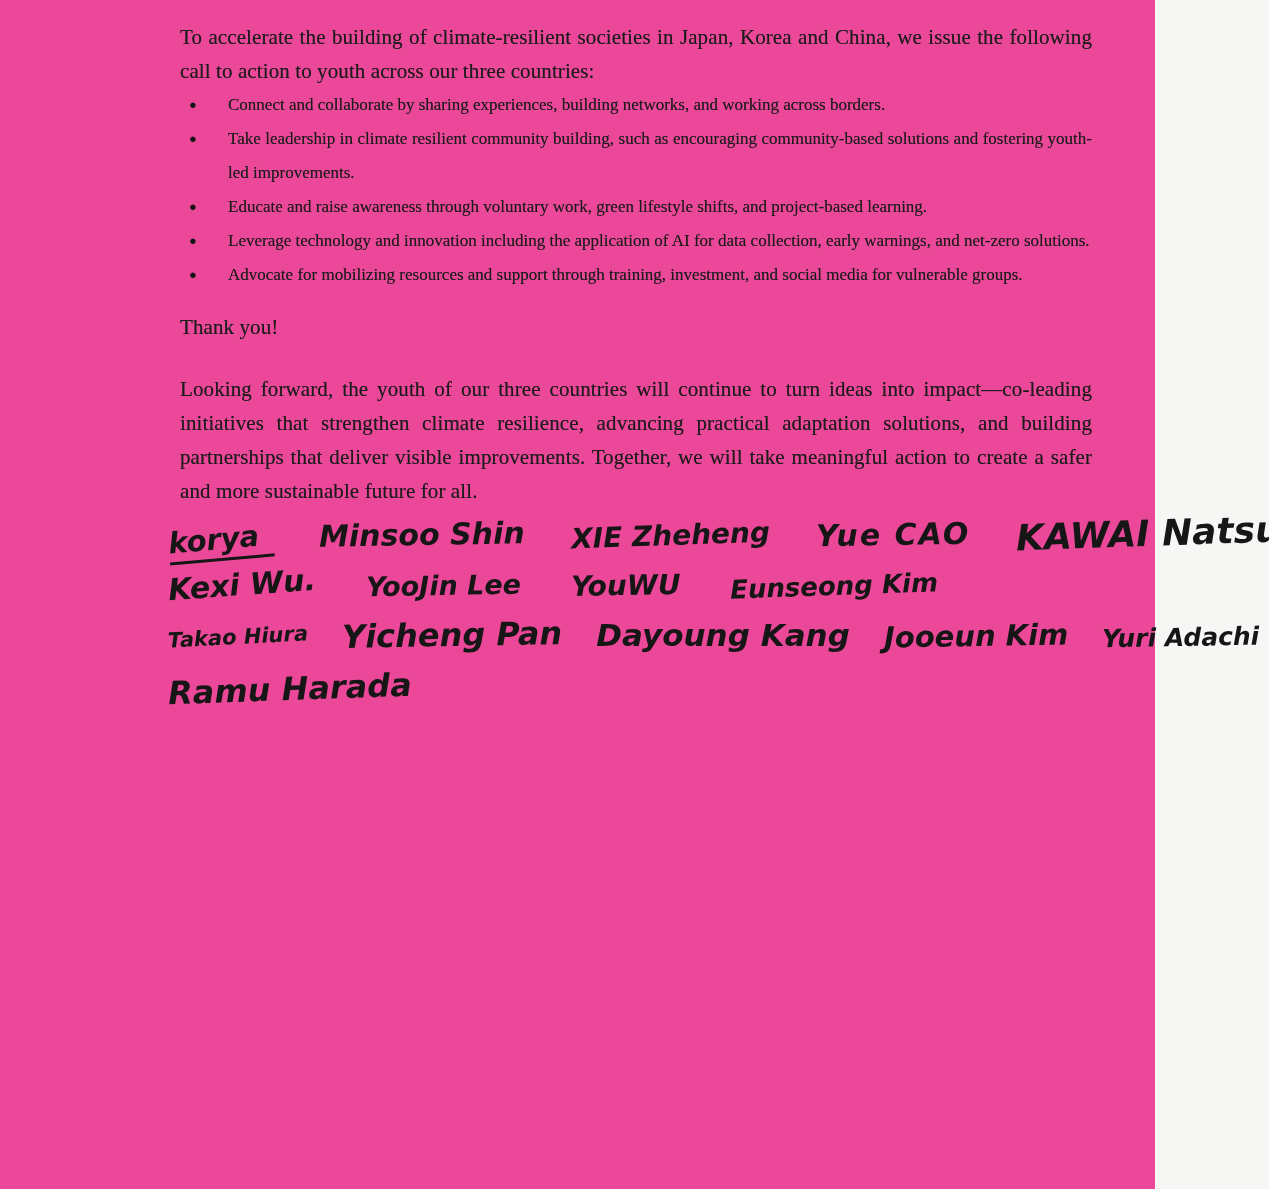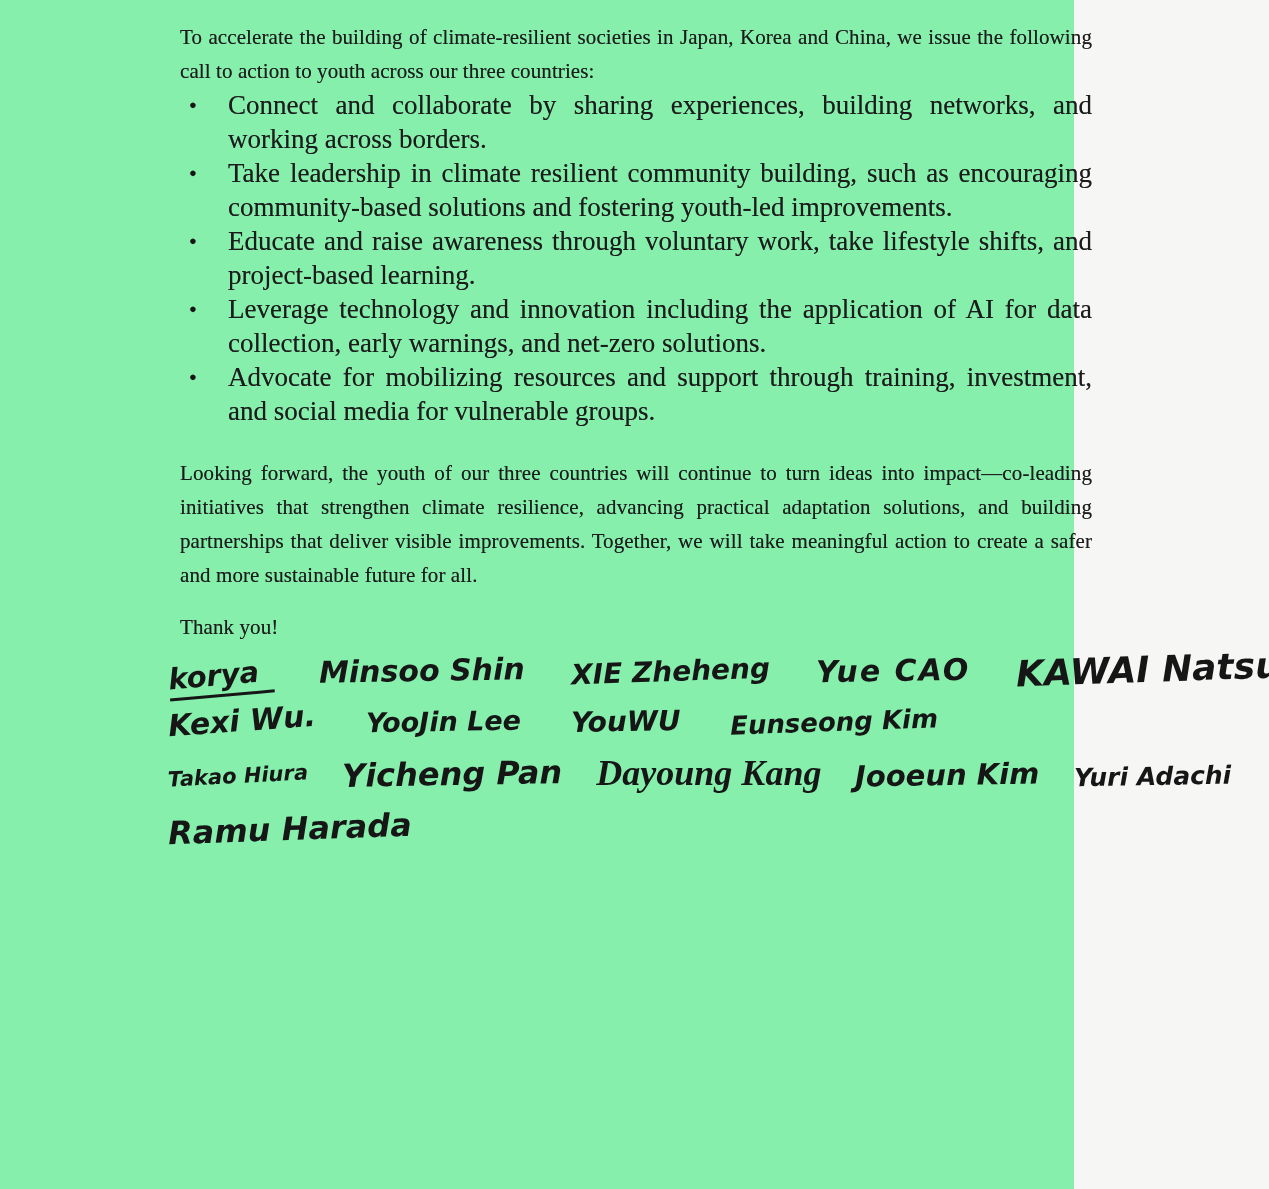--- a/index.html
+++ b/index.html
@@ -4,22 +4,22 @@
 <style>
   html, body { margin: 0; padding: 0; }
   body {
     width: 1269px; height: 1189px;
     background: #f6f6f5;
     font-family: "Liberation Serif", serif;
     overflow: hidden;
   }
   .page {
     position: relative;
-    width: 1074px; height: 1189px;
-    background: #86efac;
+    width: 1155px; height: 1189px;
+    background: #ec4899;
     color: #1c1c1c;
   }
   .content {
     position: absolute;
     left: 180px; top: 20px; width: 912px;
   }
   .para {
     margin: 0;
     font-size: 21px;
     line-height: 34px;
@@ -33,21 +33,21 @@
     flex: 0 0 48px;
     width: 48px;
     font-size: 13px;
     line-height: 34px;
     padding-left: 9px;
     box-sizing: border-box;
     color: #151515;
   }
   .bullet-text {
     flex: 1;
-    font-size: 27px;
+    font-size: 17px;
     line-height: 34px;
     text-align: justify;
     text-shadow: 0 0 0.5px rgba(20,20,20,0.55);
   }
   .gratitude { margin-top: 70px; }
   .closing   { margin-top: 28px; }
   .thanks    { margin-top: 18px; text-align: left; }
 
   
   .sig-block { margin-top: 4px; margin-left: -12px; }
@@ -69,21 +69,21 @@
   .s-minsoo  { font-size: 30px; transform: rotate(-1deg); }
   .s-xie     { font-size: 28px; transform: rotate(-2deg); }
   .s-yue     { font-size: 30px; transform: rotate(-1deg); letter-spacing: 2px; }
   .s-kawai   { font-size: 36px; transform: rotate(-2deg); }
   .s-kexi    { font-size: 30px; transform: rotate(-4deg); }
   .s-yoojin  { font-size: 27px; transform: rotate(-1deg); }
   .s-youwu   { font-size: 28px; transform: rotate(-1deg); }
   .s-eunseong{ font-size: 26px; transform: rotate(-2deg); }
   .s-takao   { font-size: 21px; transform: rotate(-3deg) translateY(-2px); }
   .s-yicheng { font-size: 32px; transform: rotate(-1deg); }
-  .s-dayoung { font-size: 36px; font-family: Liberation Serif, serif; }
+  .s-dayoung { font-size: 31px; }
   .s-jooeun  { font-size: 29px; transform: rotate(-1deg); }
   .s-yuri    { font-size: 25px; transform: rotate(-1deg); }
   .s-ramu    { font-size: 32px; transform: rotate(-2deg); }
 </style>
 </head>
 <body>
 
 <div class="page">
   <div class="content">
 
@@ -93,36 +93,36 @@
       <div class="bullet-item">
         <span class="bullet-marker">●</span>
         <span class="bullet-text">Connect and collaborate by sharing experiences, building networks, and working across borders.</span>
       </div>
       <div class="bullet-item">
         <span class="bullet-marker">●</span>
         <span class="bullet-text">Take leadership in climate resilient community building, such as encouraging community-based solutions and fostering youth-led improvements.</span>
       </div>
       <div class="bullet-item">
         <span class="bullet-marker">●</span>
-        <span class="bullet-text">Educate and raise awareness through voluntary work, take lifestyle shifts, and project-based learning.</span>
+        <span class="bullet-text">Educate and raise awareness through voluntary work, green lifestyle shifts, and project-based learning.</span>
       </div>
       <div class="bullet-item">
         <span class="bullet-marker">●</span>
         <span class="bullet-text">Leverage technology and innovation including the application of AI for data collection, early warnings, and net-zero solutions.</span>
       </div>
       <div class="bullet-item">
         <span class="bullet-marker">●</span>
         <span class="bullet-text">Advocate for mobilizing resources and support through training, investment, and social media for vulnerable groups.</span>
       </div>
     </div>
 
 
+    <p class="para thanks">Thank you!</p>
+
     <p class="para closing">Looking forward, the youth of our three countries will continue to turn ideas into impact—co-leading initiatives that strengthen climate resilience, advancing practical adaptation solutions, and building partnerships that deliver visible improvements. Together, we will take meaningful action to create a safer and more sustainable future for all.</p>
-
-    <p class="para thanks">Thank you!</p>
 
     <div class="sig-block">
       <div class="sig-row row1">
         <span class="sig s-korya">korya</span>
         <span class="sig s-minsoo">Minsoo Shin</span>
         <span class="sig s-xie">XIE Zheheng</span>
         <span class="sig s-yue">Yue CAO</span>
         <span class="sig s-kawai">KAWAI Natsumi</span>
       </div>
       <div class="sig-row row2">

